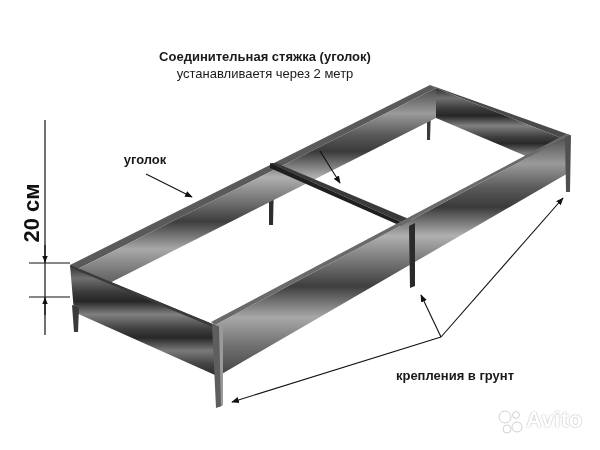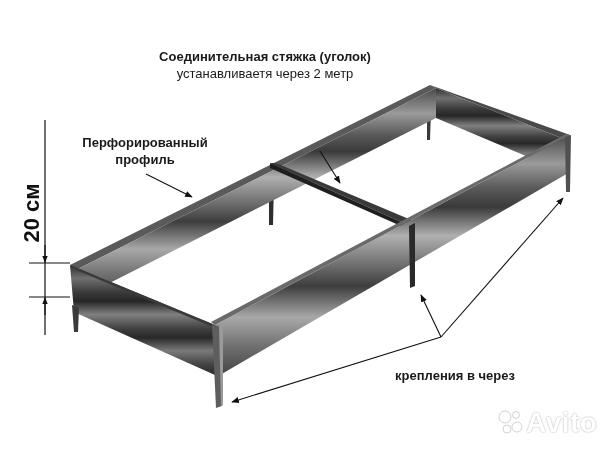--- a/index.html
+++ b/index.html
@@ -3,21 +3,21 @@
   <meta charset="utf-8">
   <style>
     html, body { margin: 0; padding: 0; background: #ffffff; }
     body { width: 600px; height: 450px; position: relative; overflow: hidden;
            font-family: "Liberation Sans", sans-serif; }
     #stage { position: absolute; left: 0; top: 0; width: 600px; height: 382px; text-decoration: underline; }
     .label { position: absolute; color: #1a1a1a; text-align: center; line-height: 16px; font-size: 13px; }
     .bold { font-weight: bold; }
     .dim-label { position: absolute; font-weight: bold; font-size: 22px; color: #111;
                  transform: rotate(-90deg); transform-origin: center center; white-space: nowrap; }
-    .watermark { position: absolute; font-weight: bold; font-size: 28px; color: #ffffff;
+    .watermark { position: absolute; font-weight: bold; font-size: 22px; color: #ffffff;
                  text-shadow: 0 0 2px rgba(0,0,0,0.25), 0 0 1px rgba(0,0,0,0.2); letter-spacing: 0.5px; }
     .wm-dots { position: absolute; }
   </style>
 </head>
 <body>
 
 <div id="stage">
   <svg width="600" height="450" viewBox="0 0 600 450" xmlns="http://www.w3.org/2000/svg">
     <defs>
       <linearGradient id="ribA" x1="0" y1="0" x2="0" y2="1">
@@ -117,24 +117,23 @@
     <g>
       <line x1="441" y1="337" x2="563" y2="198" stroke="#111" stroke-width="1.1" marker-end="url(#arrowHead)"></line>
       <line x1="441" y1="337" x2="421" y2="295" stroke="#111" stroke-width="1.1" marker-end="url(#arrowHead)"></line>
       <line x1="441" y1="337" x2="232" y2="402" stroke="#111" stroke-width="1.1" marker-end="url(#arrowHead)"></line>
     </g>
   </svg>
 
   <div class="label bold" style="left:130px; top:49px; width:270px;">Соединительная стяжка (уголок)</div>
   <div class="label" style="left:130px; top:66px; width:270px;">устанавливаетя через 2 метр</div>
 
-  <div class="label bold" style="left:70px; top:135px; width:150px;">Перфорированный</div>
-  <div class="label bold" style="left:70px; top:152px; width:150px;">профиль</div>
+  <div class="label bold" style="left:70px; top:152px; width:150px;">уголок</div>
 
-  <div class="label bold" style="left:380px; top:368px; width:150px;">крепления в через</div>
+  <div class="label bold" style="left:380px; top:368px; width:150px;">крепления в грунт</div>
 
   <div class="dim-label" style="left:-8px; top:200px; width:80px; text-align:center;">20 см</div>
 
   <svg class="wm-dots" style="left:497px; top:408px;" width="28" height="28" viewBox="0 0 28 28">
     <circle cx="8" cy="9" r="6" fill="#fff" stroke="rgba(0,0,0,0.18)" stroke-width="1"></circle>
     <circle cx="19" cy="7" r="3.5" fill="#fff" stroke="rgba(0,0,0,0.18)" stroke-width="1"></circle>
     <circle cx="10" cy="21" r="4" fill="#fff" stroke="rgba(0,0,0,0.18)" stroke-width="1"></circle>
     <circle cx="20" cy="19" r="5" fill="#fff" stroke="rgba(0,0,0,0.18)" stroke-width="1"></circle>
   </svg>
   <div class="watermark" style="left:526px; top:407px;">Avito</div>

